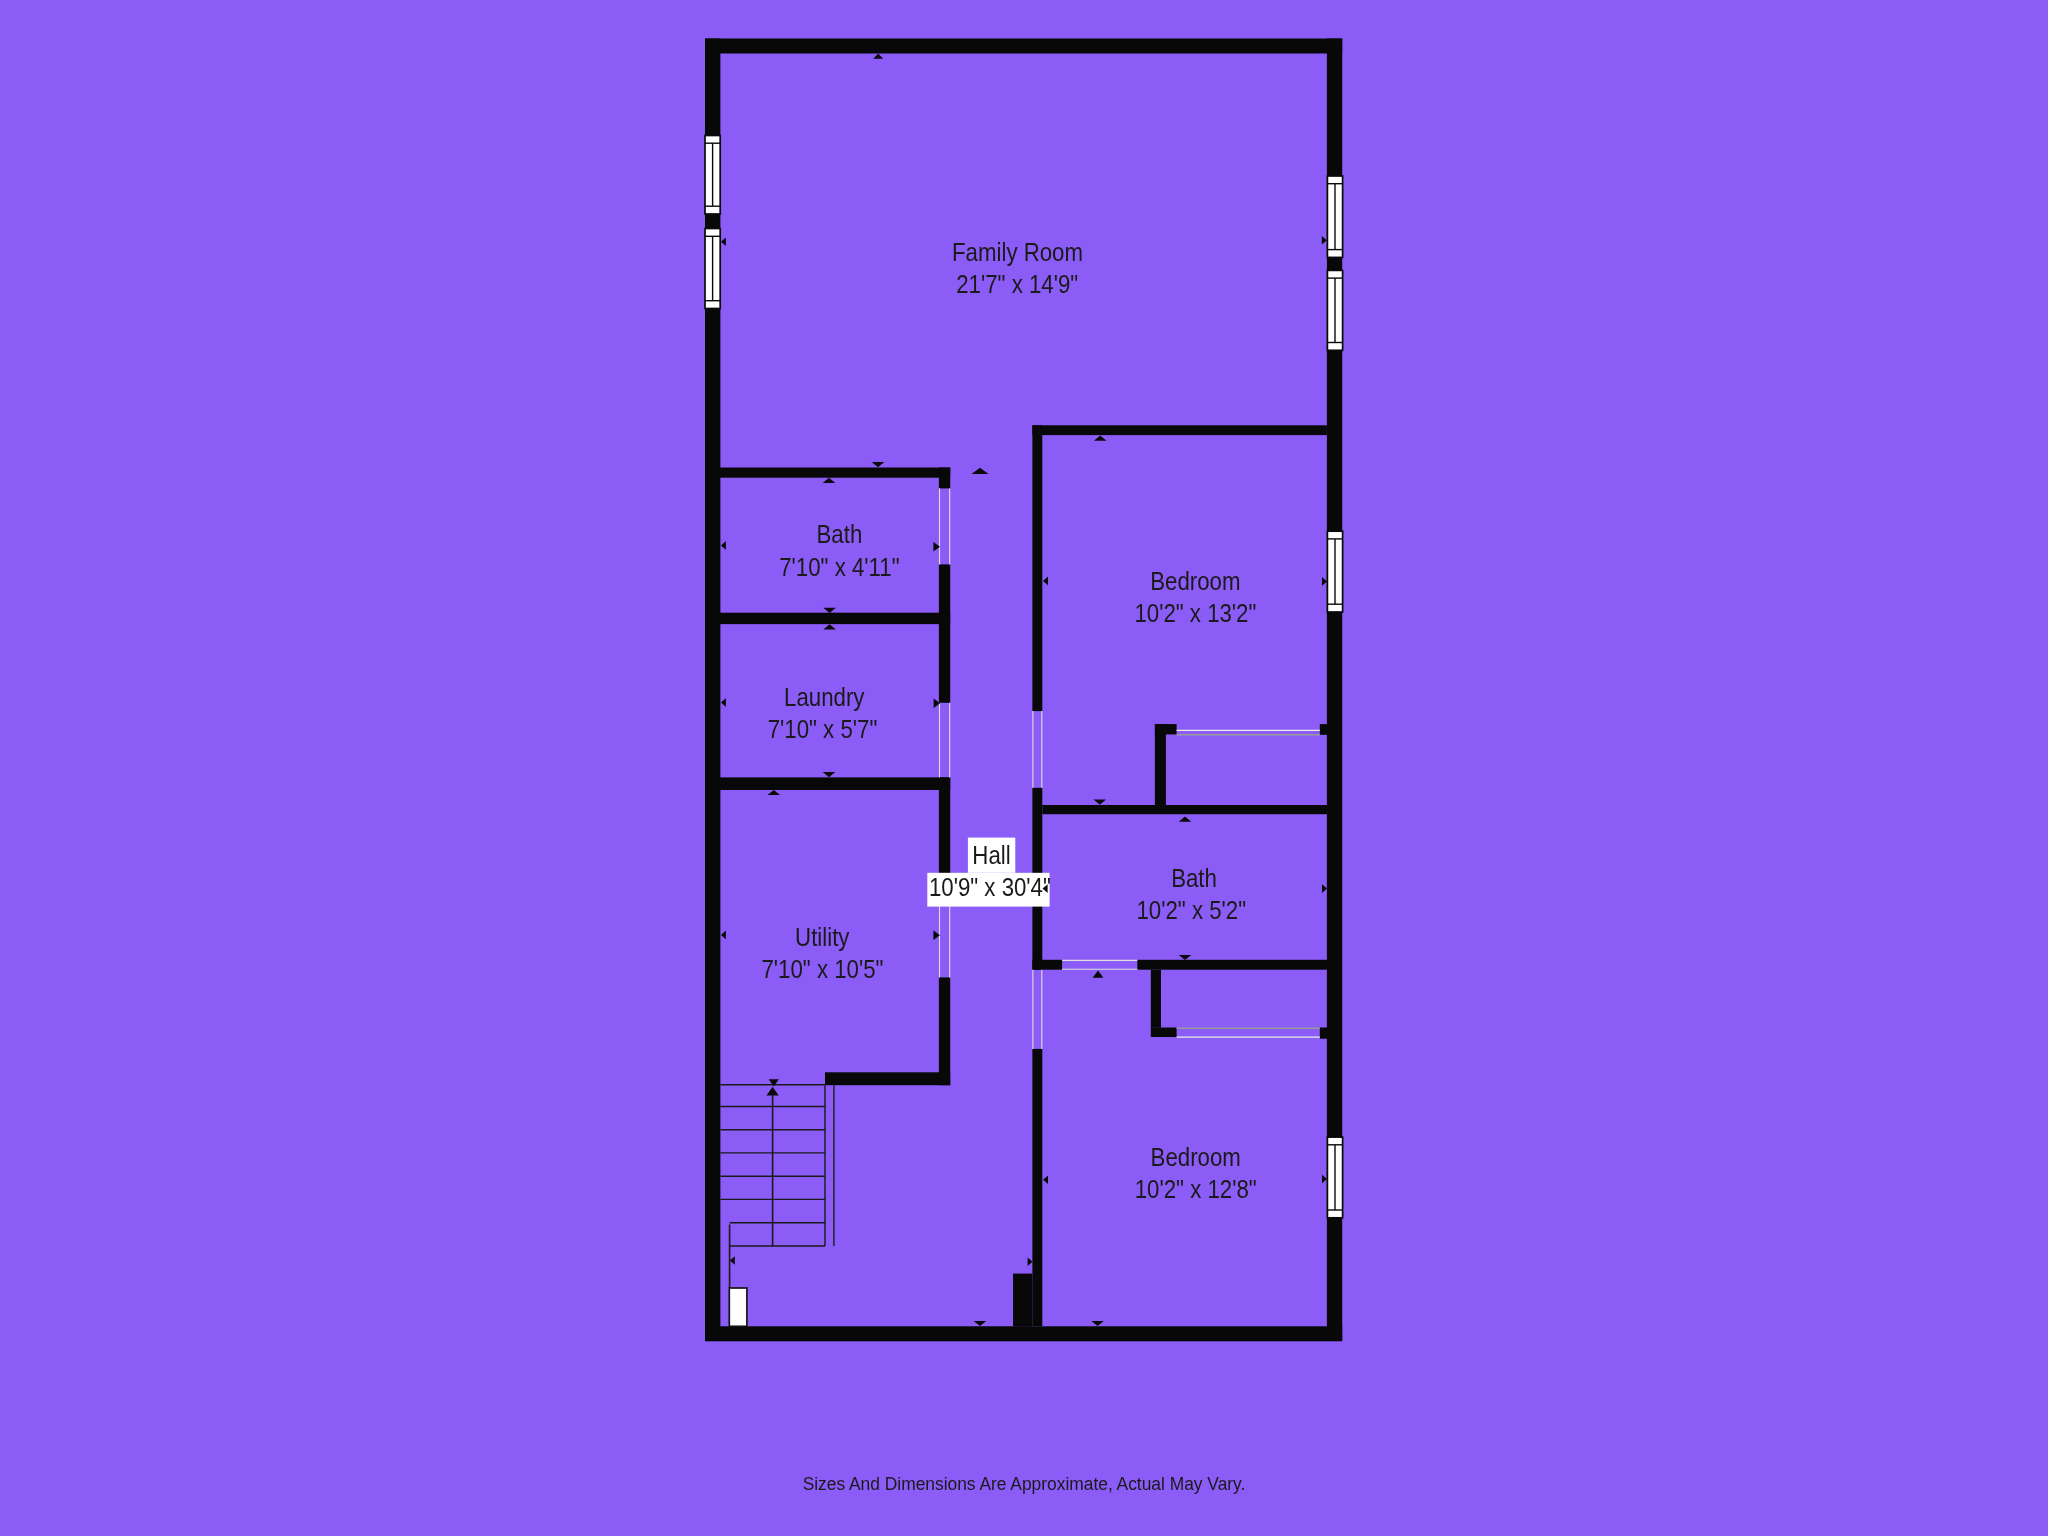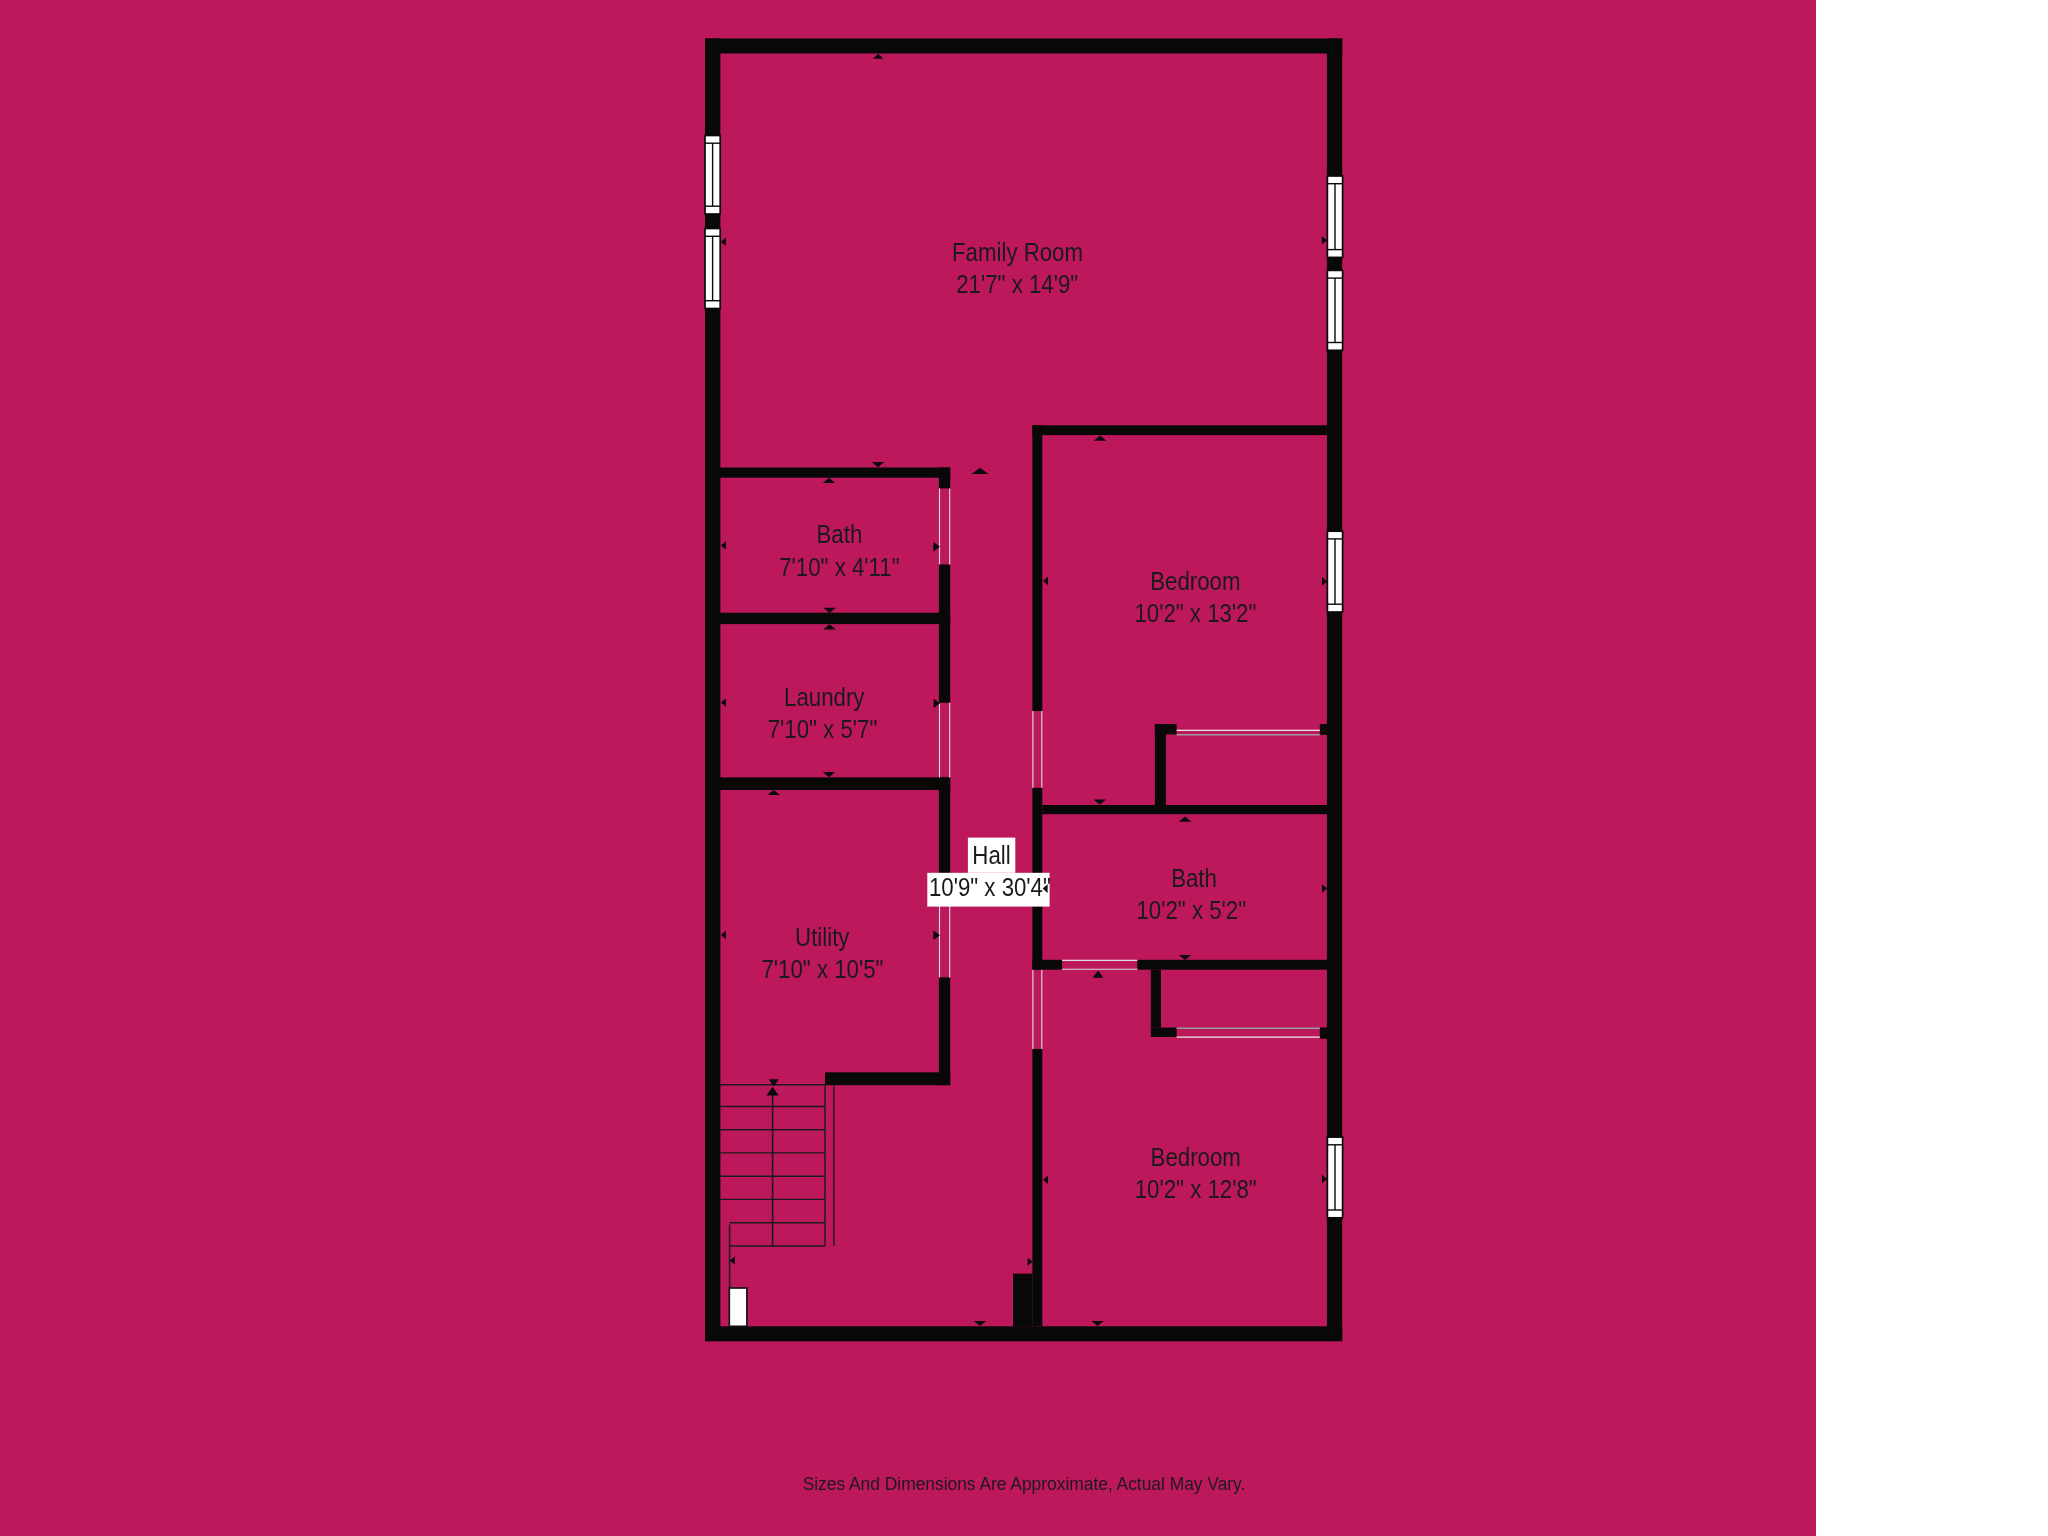--- a/index.html
+++ b/index.html
@@ -1,16 +1,16 @@
 <!DOCTYPE html>
 <html><head>
 <meta charset="utf-8">
 <style>
   html,body{margin:0;padding:0;background:#fff;}
-  #page{position:relative;width:1816px;height:1536px;background:#be185d;overflow:hidden;}
+  #page{position:relative;width:2048px;height:1536px;background:#8b5cf6;overflow:hidden;}
   svg{position:absolute;left:0;top:0;}
   text{font-family:"Liberation Sans",sans-serif;fill:#1a1a1a;}
 </style>
 </head>
 <body>
 <div id="page">
 <svg width="2048" height="1536" viewBox="0 0 2048 1536">
 <g fill="#080808">
 
   <rect x="705" y="38.5" width="637.2" height="15"></rect>

